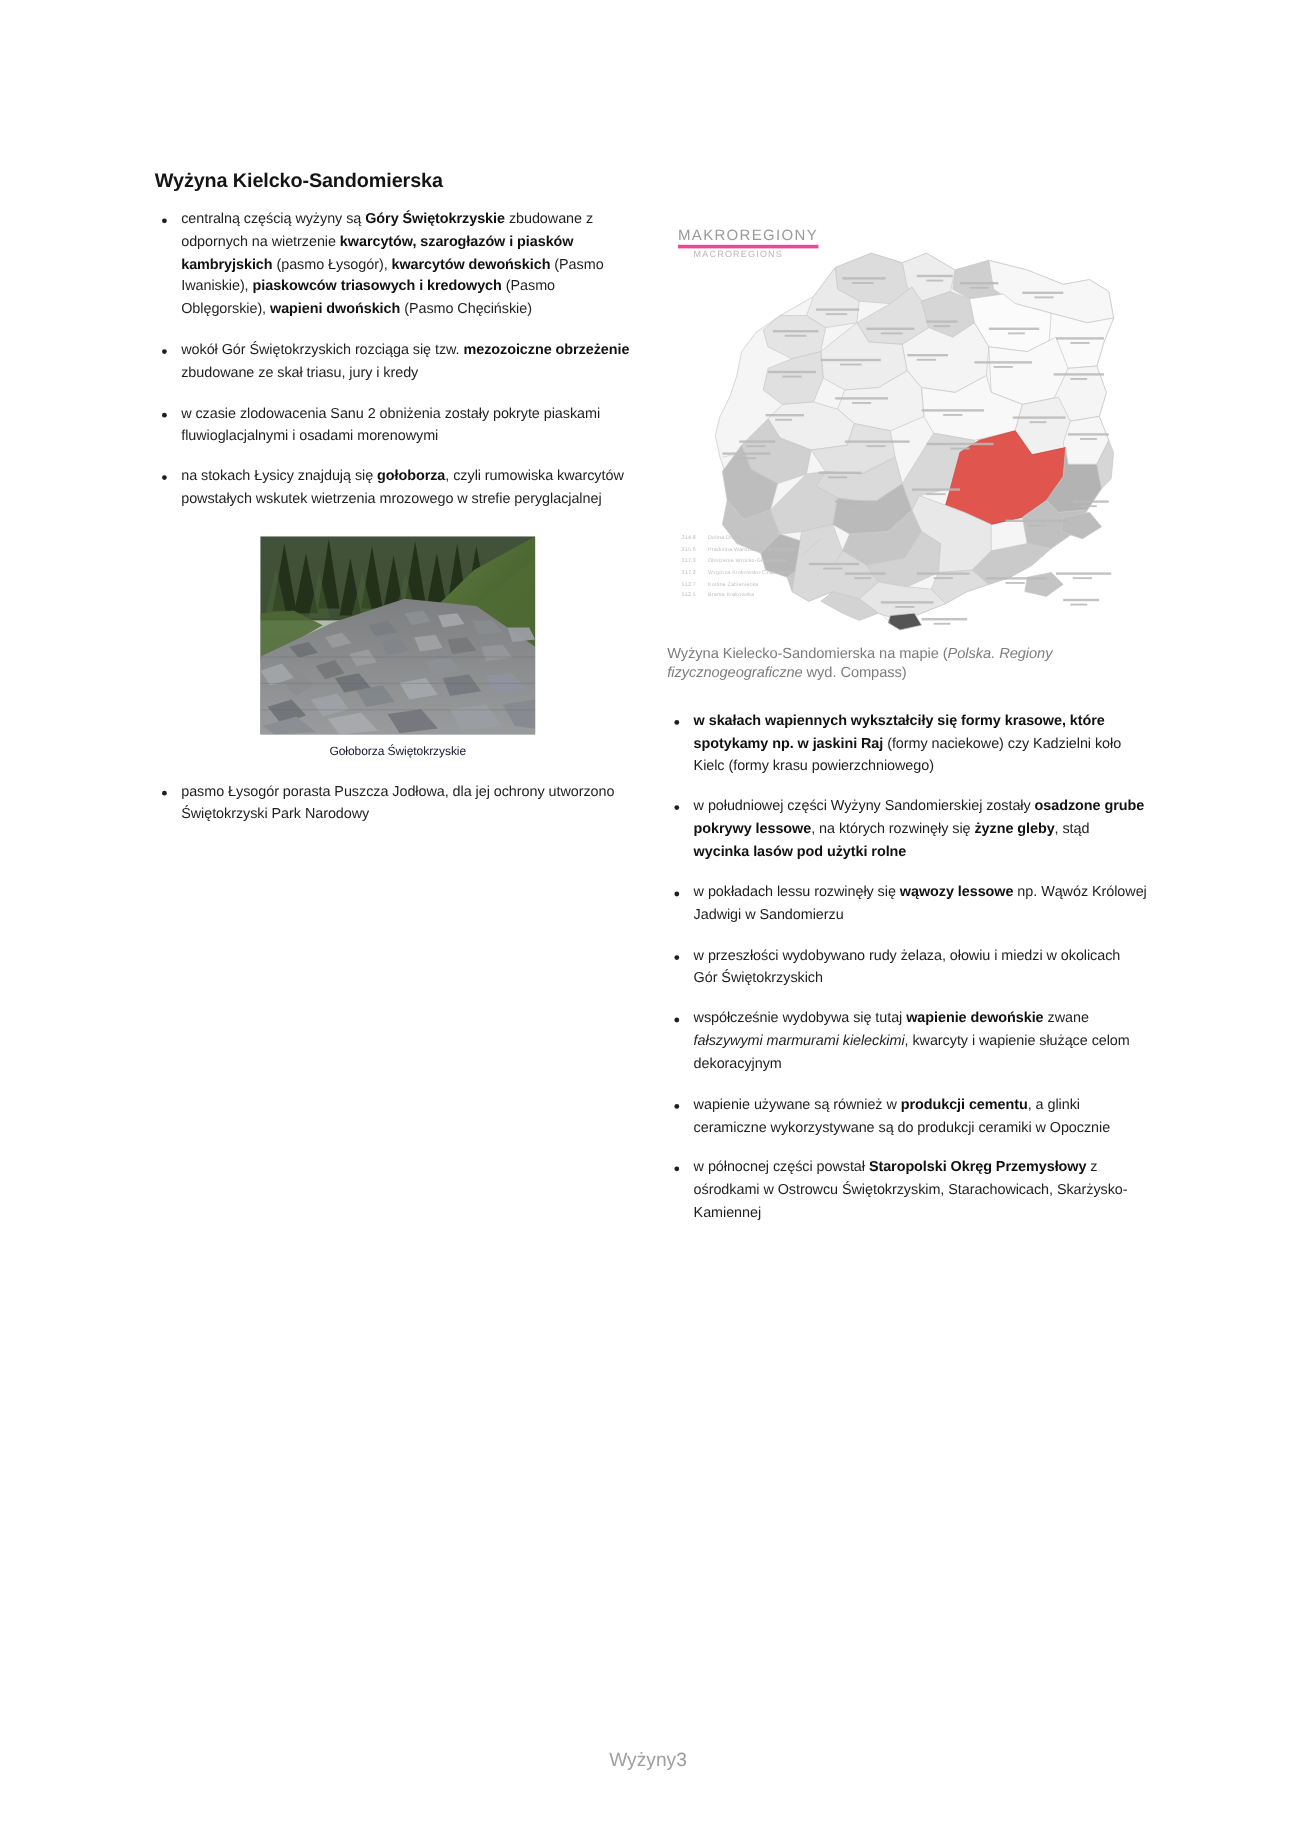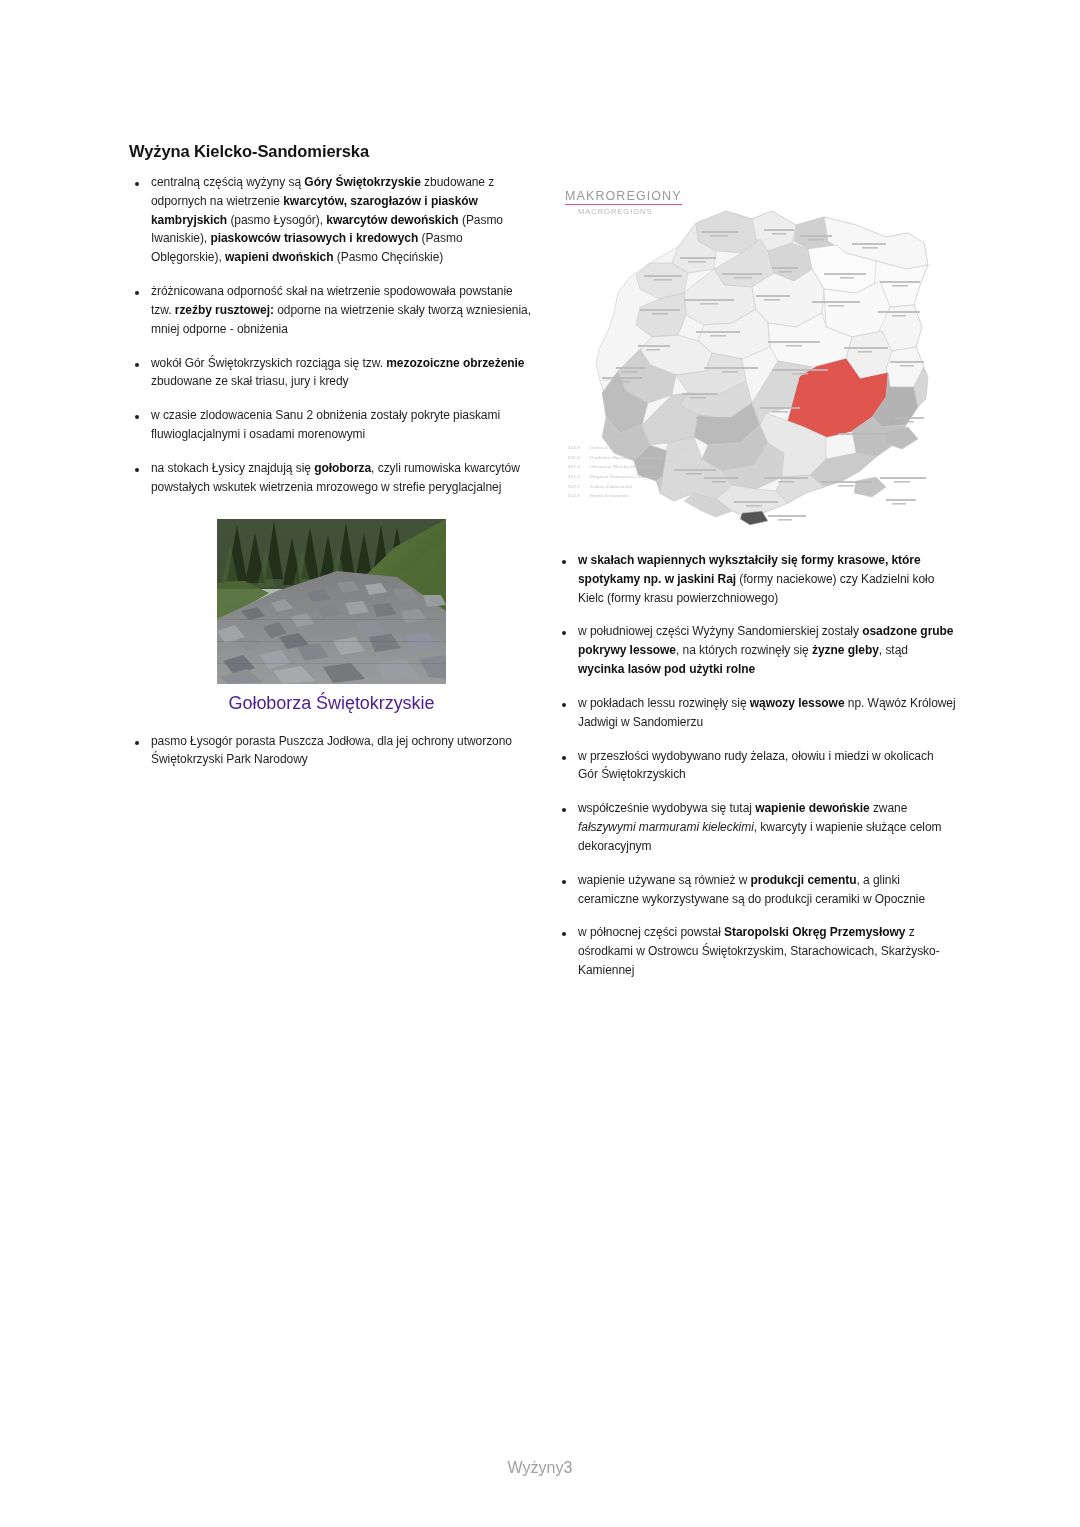--- a/index.html
+++ b/index.html
@@ -89,21 +89,21 @@
     overflow: hidden;
   }
   .map-frame svg { display: block; }
   .map-title {
     position: absolute;
     left: 9px;
     top: 8px;
     font-size: 12.5px;
     letter-spacing: 1.1px;
     color: #9a9a9a;
-    border-bottom: 1px solid #ec4899;
+    border-bottom: 3px solid #ec4899;
     padding-bottom: 1px;
     font-family: "Liberation Sans", sans-serif;
   }
   .map-subtitle {
     position: absolute;
     left: 22px;
     top: 26px;
     font-size: 7.5px;
     letter-spacing: 1px;
     color: #b8b8b8;
@@ -137,22 +137,22 @@
     width: 229px;
     height: 165px;
     margin: 0 auto;
     position: relative;
     overflow: hidden;
     background: #6d6f6c;
   }
   .photo-frame svg { display: block; }
   .photo-caption {
     margin-top: 9px;
-    font-size: 18px;
-    color: #4c1d95;
+    font-size: 10px;
+    color: #0f172a;
     letter-spacing: -0.05px;
   }
 
   
   .footer {
     position: absolute;
     left: 64px;
     right: 64px;
     top: 1443px;
     display: flex;
@@ -167,21 +167,20 @@
 <body>
 
 <div class="page">
 
   <div class="col-left">
 
     <h1 class="doc-heading">Wyżyna Kielcko-Sandomierska</h1>
 
     <ul class="bullets" id="left-bullets">
         <li>centralną częścią wyżyny są <b>Góry Świętokrzyskie</b> zbudowane z odpornych na wietrzenie <b>kwarcytów, szarogłazów i piasków kambryjskich</b> (pasmo Łysogór), <b>kwarcytów dewońskich</b> (Pasmo Iwaniskie), <b>piaskowców triasowych i kredowych</b> (Pasmo Oblęgorskie), <b>wapieni dwońskich</b> (Pasmo Chęcińskie)</li>
-        <li>żróżnicowana odporność skał na wietrzenie spodowowała powstanie tzw. <b>rzeźby rusztowej:</b> odporne na wietrzenie skały tworzą wzniesienia, mniej odporne - obniżenia</li>
         <li>wokół Gór Świętokrzyskich rozciąga się tzw. <b>mezozoiczne obrzeżenie</b> zbudowane ze skał triasu, jury i kredy</li>
         <li>w czasie zlodowacenia Sanu 2 obniżenia zostały pokryte piaskami fluwioglacjalnymi i osadami morenowymi</li>
         <li>na stokach Łysicy znajdują się <b>gołoborza</b>, czyli rumowiska kwarcytów powstałych wskutek wietrzenia mrozowego w strefie peryglacjalnej</li>
       </ul>
 
     <figure class="photo-figure">
       <div class="photo-frame">
         <svg width="229" height="165" viewBox="0 0 229 165" xmlns="http://www.w3.org/2000/svg" aria-hidden="true">
           <defs>
             <linearGradient id="skyG" x1="0" y1="0" x2="0" y2="1">
@@ -429,20 +428,21 @@
         <div class="map-subtitle">MACROREGIONS</div>
         <div class="map-legend" id="map-legend">
             <div><span class="code">314.8</span><span>Dolina Dolnej Wisły</span></div>
             <div><span class="code">315.6</span><span>Pradolina Warszawsko-Grzymiska</span></div>
             <div><span class="code">317.3</span><span>Obniżenie Wrocko-Głogowskie</span></div>
             <div><span class="code">317.2</span><span>Wzgórza Krokowsko-Czaplineckie</span></div>
             <div><span class="code">512.7</span><span>Kotlina Żabieniecka</span></div>
             <div><span class="code">512.5</span><span>Brama Krakowska</span></div>
           </div>
       </div>
+      <figcaption class="fig-caption"><span>Wyżyna Kielecko-Sandomierska na mapie (</span><i>Polska. Regiony fizycznogeograficzne</i><span> wyd. Compass)</span></figcaption>
     </figure>
 
     <ul class="bullets" id="right-bullets" style="margin-top:22px;">
         <li><b>w skałach wapiennych wykształciły się formy krasowe, które spotykamy np. w jaskini Raj</b> (formy naciekowe) czy Kadzielni koło Kielc (formy krasu powierzchniowego)</li>
         <li>w południowej części Wyżyny Sandomierskiej zostały <b>osadzone grube pokrywy lessowe</b>, na których rozwinęły się <b>żyzne gleby</b>, stąd <b>wycinka lasów pod użytki rolne</b></li>
         <li>w pokładach lessu rozwinęły się <b>wąwozy lessowe</b> np. Wąwóz Królowej Jadwigi w Sandomierzu</li>
         <li>w przeszłości wydobywano rudy żelaza, ołowiu i miedzi w okolicach Gór Świętokrzyskich</li>
         <li>współcześnie wydobywa się tutaj <b>wapienie dewońskie</b> zwane <i>fałszywymi marmurami kieleckimi</i>, kwarcyty i wapienie służące celom dekoracyjnym</li>
         <li>wapienie używane są również w <b>produkcji cementu</b>, a glinki ceramiczne wykorzystywane są do produkcji ceramiki w Opocznie</li>
         <li>w północnej części powstał <b>Staropolski Okręg Przemysłowy</b> z ośrodkami w Ostrowcu Świętokrzyskim, Starachowicach, Skarżysko-Kamiennej</li>

